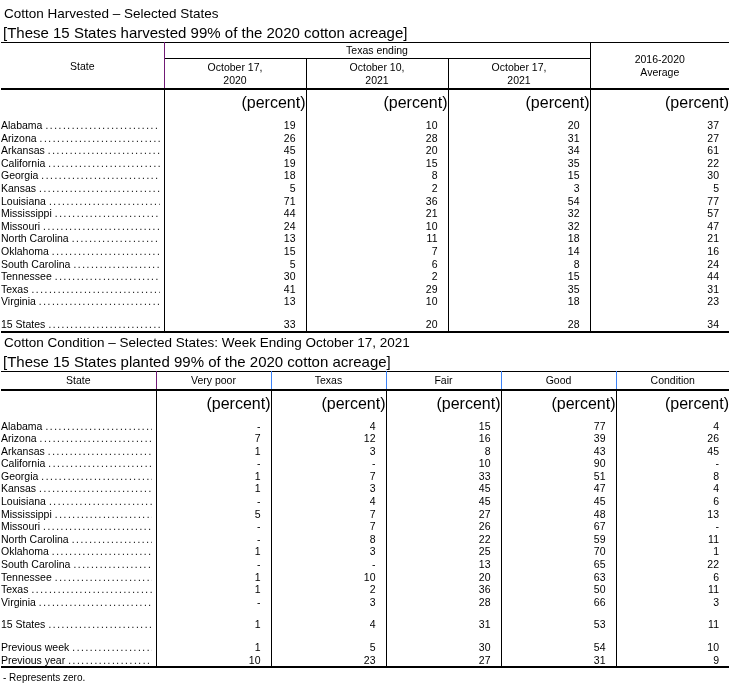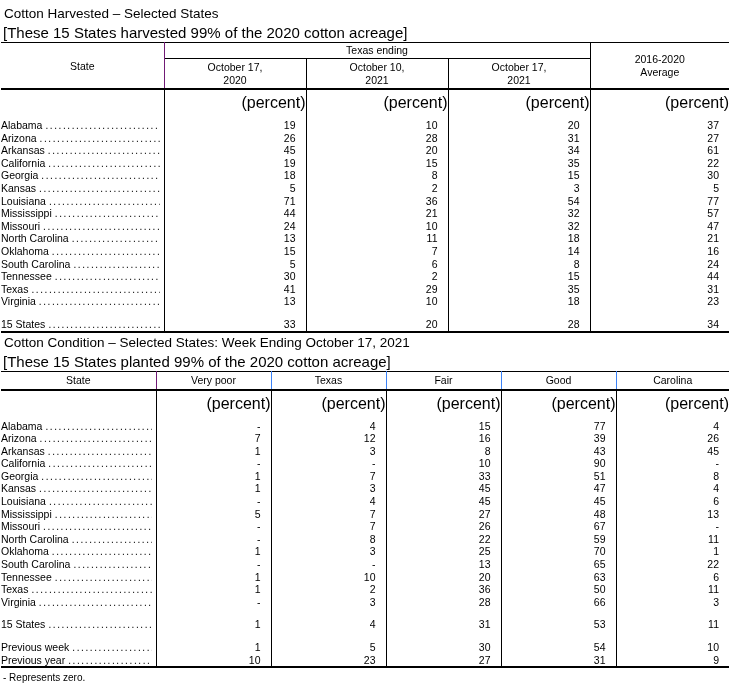--- a/index.html
+++ b/index.html
@@ -298,21 +298,21 @@
         <col style="width:115px">
         <col style="width:113px">
     </colgroup>
     <thead>
       <tr>
         <th class="state-h bb" style="height:17px;">State</th>
         <th class="br bb">Very poor</th>
         <th class="br bb">Texas</th>
         <th class="br bb">Fair</th>
         <th class="br bb">Good</th>
-        <th class="bb">Carolina</th>
+        <th class="bb">Condition</th>
       </tr>
       <tr class="pct-row">
         <td class="c-state"></td>
         <td class="c-pct">(percent)</td>
         <td class="c-pct">(percent)</td>
         <td class="c-pct">(percent)</td>
         <td class="c-pct">(percent)</td>
         <td class="c-pct">(percent)</td>
       </tr>
     </thead>

